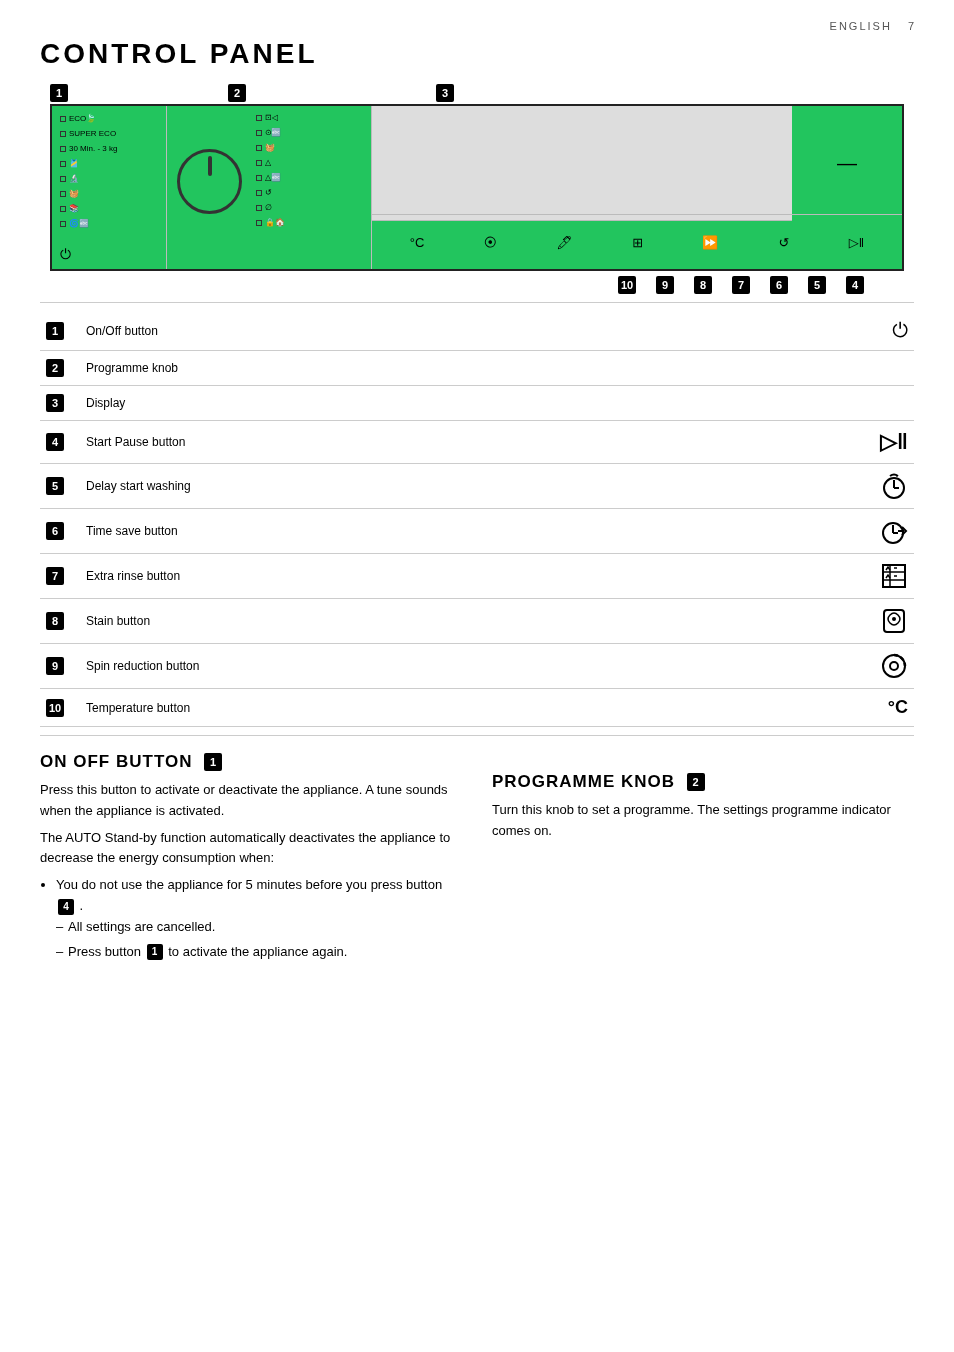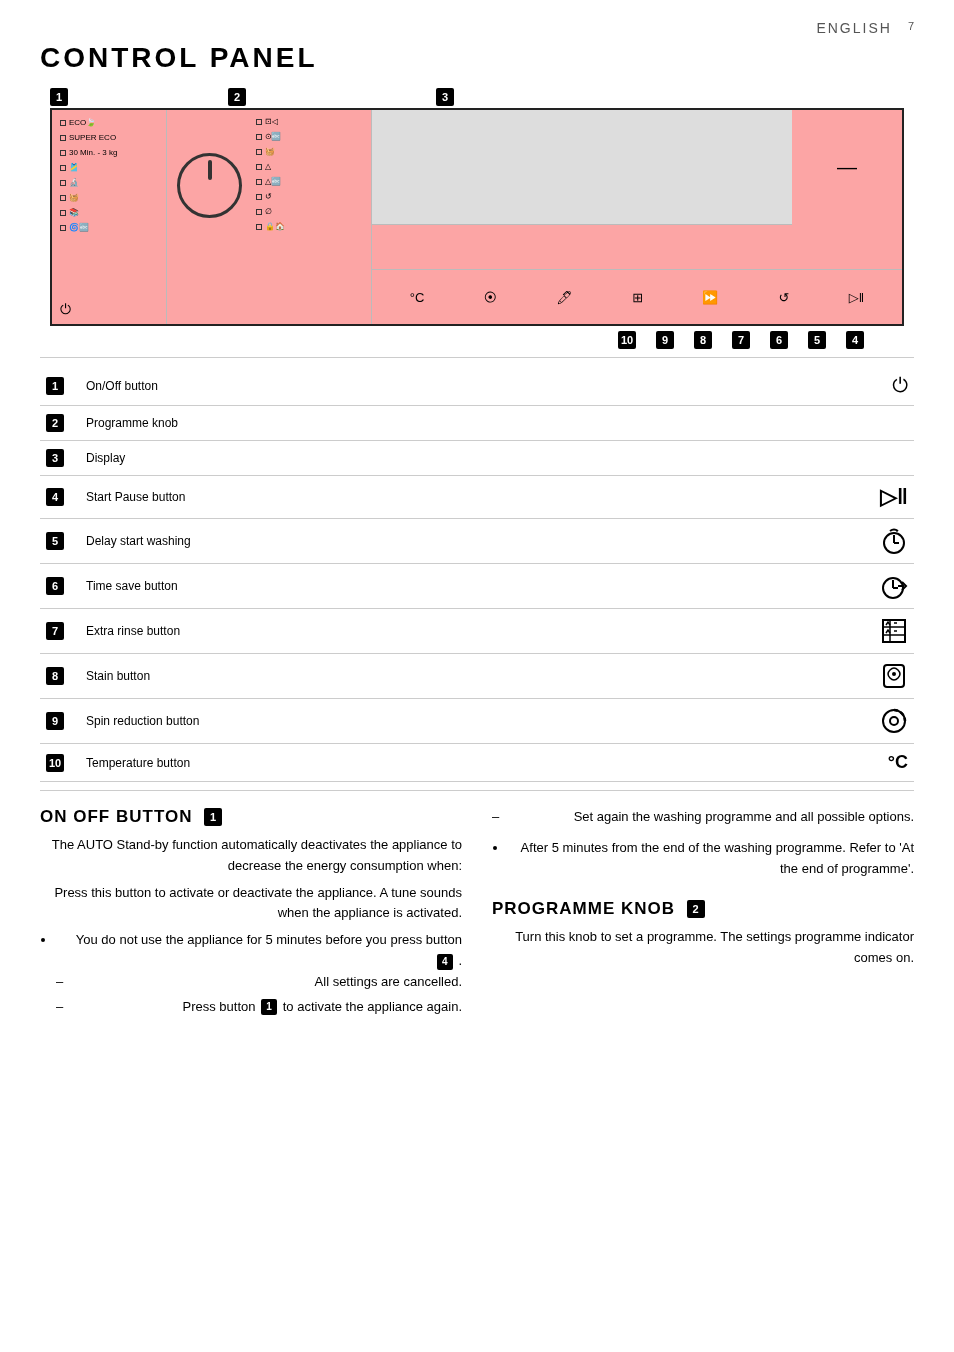--- a/index.html
+++ b/index.html
@@ -47,21 +47,20 @@
     .control-table .td-icon {
       width: 60px;
       text-align: right;
       font-size: 22px;
     }
     
     .text-section {
       display: flex;
       gap: 30px;
       margin-top: 16px;
-      text-align: right;
     }
     .text-col {
       flex: 1;
     }
     .section-heading {
       font-size: 18px;
       font-weight: bold;
       letter-spacing: 1px;
       margin-bottom: 8px;
       display: flex;
@@ -122,37 +121,37 @@
     hr.divider {
       border: none;
       border-top: 1px solid #ccc;
       margin: 8px 0;
     }
   </style>
 </head>
 <body>
 
 <div style="display:flex; justify-content:flex-end; margin-bottom:6px;">
-  <span style="font-size:14px; color:#555; letter-spacing:2px; margin-right:16px;padding-left:37px;">ENGLISH</span>
+  <span style="font-size:11px; color:#555; letter-spacing:2px; margin-right:16px;padding-left:37px;">ENGLISH</span>
   <span style="font-size:11px; color:#555;">7</span>
 </div>
 
 <h1 style="font-size:28px; font-weight:bold; letter-spacing:3px; margin-bottom:14px;">CONTROL PANEL</h1>
 
 <div style="position:relative; margin-bottom:8px;">
 
   <div style="display:flex; gap:0; margin-bottom:2px; padding-left:10px; align-items:center; gap:30px;">
     <div class="num-badge">1</div>
     <div style="width:100px;"></div>
     <div class="num-badge">2</div>
     <div style="width:130px;"></div>
     <div class="num-badge">3</div>
   </div>
 
-  <div style="border:2px solid #222; margin:0 10px; height:218px; position:relative; background:#fca5a5;">
+  <div style="border:2px solid #222; margin:0 10px; height:167px; position:relative; background:#22c55e;">
 
     <div style="position:absolute; left:0; top:0; width:115px; height:100%; border-right:1px solid #bbb; padding:6px 4px 6px 8px;">
       <div style="font-size:8px; line-height:1.75;">
         <div class="opt-row">
             <span class="opt-dot"></span>
             <span>ECO🍃</span>
           </div>
         <div class="opt-row">
             <span class="opt-dot"></span>
             <span>SUPER ECO</span>
@@ -356,39 +355,33 @@
 <hr class="divider">
 
 <div class="text-section">
 
   <div class="text-col">
     <div class="section-heading" style="font-size:17px; font-weight:bold; letter-spacing:1px;">
       <span>ON OFF BUTTON</span>
       <span class="num-badge" style="margin-left:6px;">1</span>
     </div>
     <div class="section-body">
+      <p>Press this button to activate or deactivate the appliance. A tune sounds when the appliance is activated.</p>
       <p>The AUTO Stand-by function automatically deactivates the appliance to decrease the energy consumption when:</p>
-      <p>Press this button to activate or deactivate the appliance. A tune sounds when the appliance is activated.</p>
       <ul>
         <li>
           You do not use the appliance for 5 minutes before you press button <span class="inline-badge">4</span> .
           <div class="dash-item">All settings are cancelled.</div>
           <div class="dash-item">Press button <span class="inline-badge">1</span> to activate the appliance again.</div>
         </li>
       </ul>
     </div>
   </div>
 
   <div class="text-col">
-    <div class="section-body" style="margin-top:0; padding-top:0;">
-      <div class="dash-item">Set again the washing programme and all possible options.</div>
-      <ul style="margin-top:10px;">
-        <li>After 5 minutes from the end of the washing programme. Refer to 'At the end of programme'.</li>
-      </ul>
-    </div>
 
     <div style="margin-top:20px;">
       <div class="section-heading" style="font-size:17px; font-weight:bold; letter-spacing:1px;">
         <span>PROGRAMME KNOB</span>
         <span class="num-badge" style="margin-left:6px;">2</span>
       </div>
       <div class="section-body">
         <p>Turn this knob to set a programme. The settings programme indicator comes on.</p>
       </div>
     </div>

